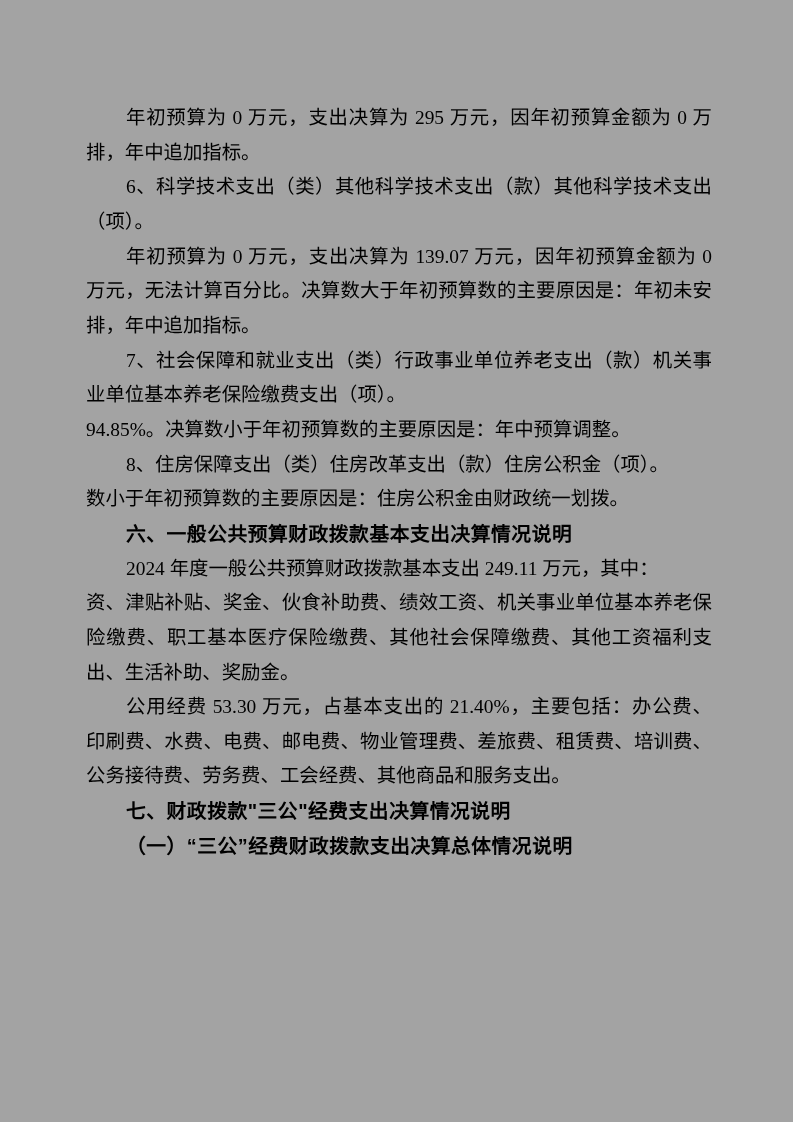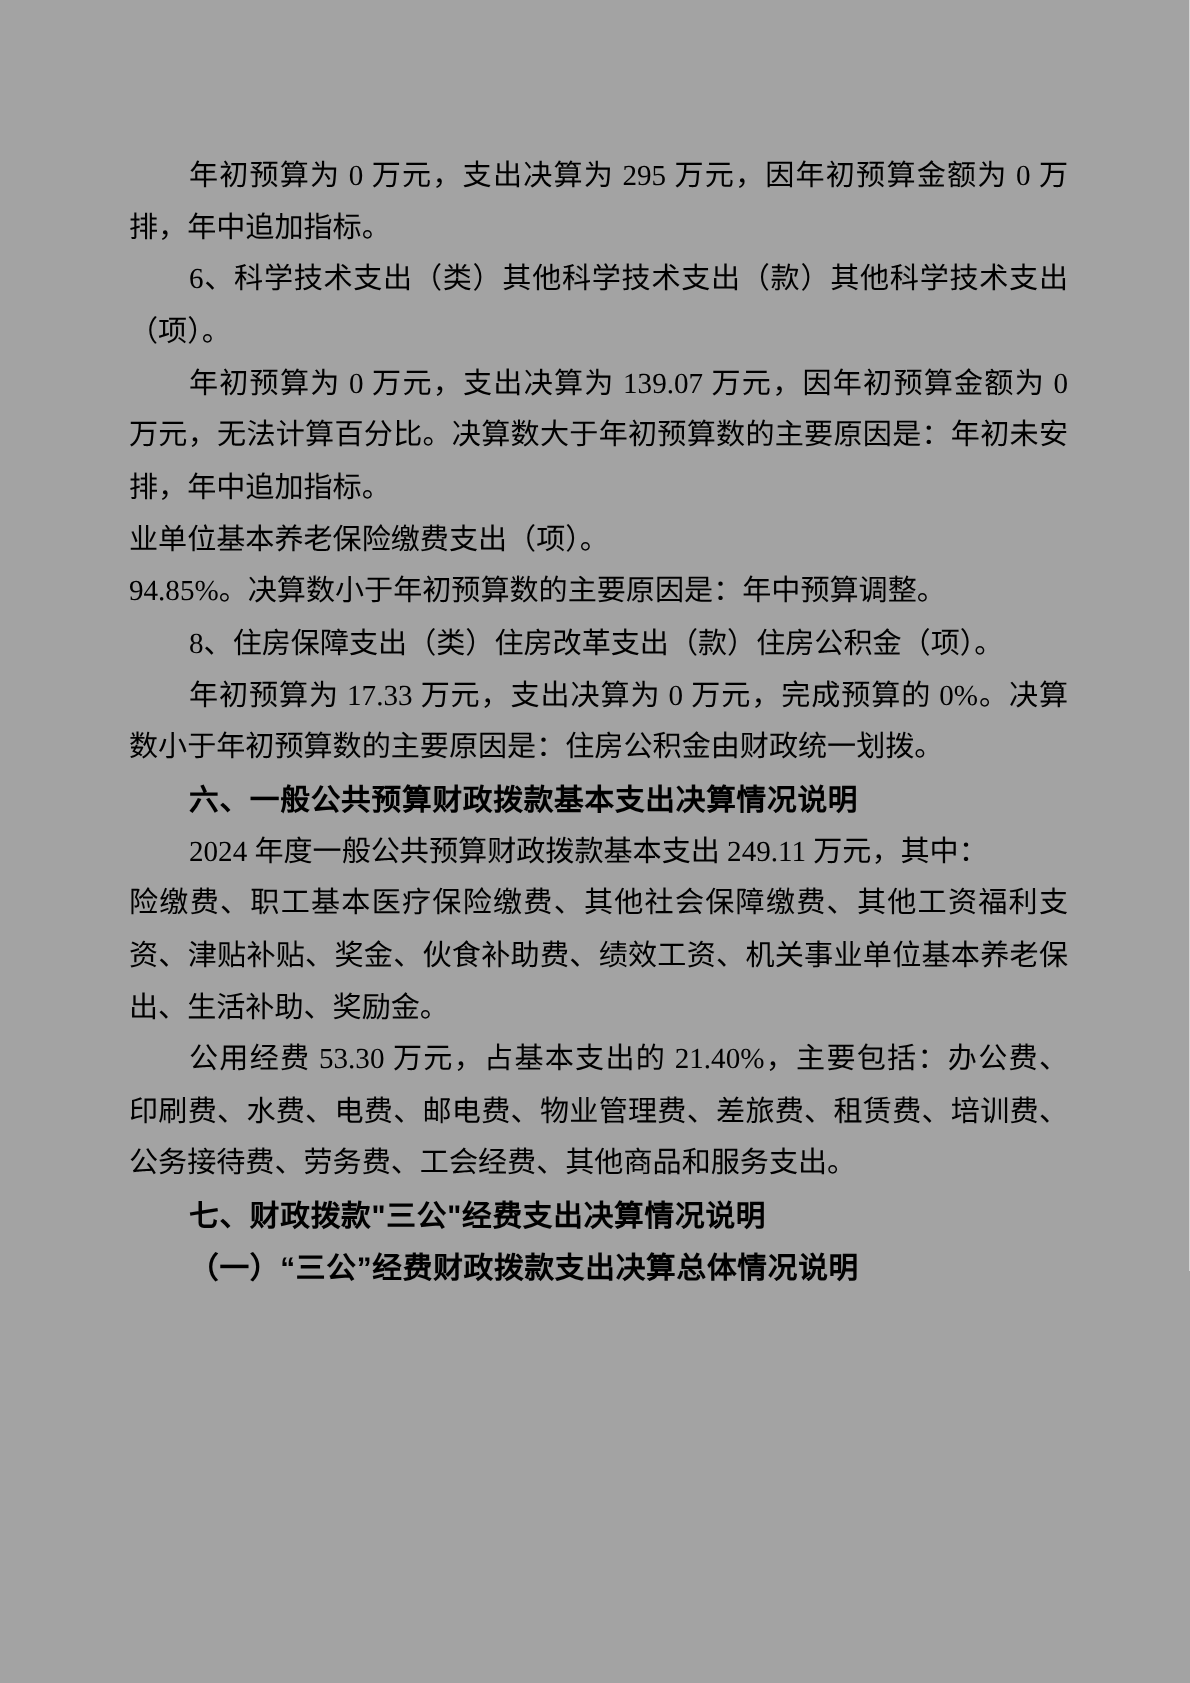--- a/index.html
+++ b/index.html
@@ -60,35 +60,35 @@
     <div class="ln indent just">年初预算为 0 万元，支出决算为 295 万元，因年初预算金额为 0 万</div>
     <div class="ln last">排，年中追加指标。</div>
 
     <div class="ln indent just">6、科学技术支出（类）其他科学技术支出（款）其他科学技术支出</div>
     <div class="ln last">（项）。</div>
 
     <div class="ln indent just">年初预算为 0 万元，支出决算为 139.07 万元，因年初预算金额为 0</div>
     <div class="ln just">万元，无法计算百分比。决算数大于年初预算数的主要原因是：年初未安</div>
     <div class="ln last">排，年中追加指标。</div>
 
+    <div class="ln indent just">7、社会保障和就业支出（类）行政事业单位养老支出（款）机关事</div>
     <div class="ln last">业单位基本养老保险缴费支出（项）。</div>
 
     <div class="ln last">94.85%。决算数小于年初预算数的主要原因是：年中预算调整。</div>
 
     <div class="ln indent last">8、住房保障支出（类）住房改革支出（款）住房公积金（项）。</div>
 
-    <div class="ln indent just">年初预算为 17.33 万元，支出决算为 0 万元，完成预算的 0%。决算</div>
     <div class="ln last">数小于年初预算数的主要原因是：住房公积金由财政统一划拨。</div>
 
     <div class="ln h indent last">六、一般公共预算财政拨款基本支出决算情况说明</div>
 
     <div class="ln indent last">2024 年度一般公共预算财政拨款基本支出 249.11 万元，其中：</div>
 
+    <div class="ln just">资、津贴补贴、奖金、伙食补助费、绩效工资、机关事业单位基本养老保</div>
     <div class="ln just">险缴费、职工基本医疗保险缴费、其他社会保障缴费、其他工资福利支</div>
-    <div class="ln just">资、津贴补贴、奖金、伙食补助费、绩效工资、机关事业单位基本养老保</div>
     <div class="ln last">出、生活补助、奖励金。</div>
 
     <div class="ln indent just">公用经费 53.30 万元，占基本支出的 21.40%，主要包括：办公费、</div>
     <div class="ln just">印刷费、水费、电费、邮电费、物业管理费、差旅费、租赁费、培训费、</div>
     <div class="ln last">公务接待费、劳务费、工会经费、其他商品和服务支出。</div>
 
     <div class="ln h indent last">七、财政拨款"三公"经费支出决算情况说明</div>
     <div class="ln h indent last">（一）“三公”经费财政拨款支出决算总体情况说明</div>
 
   </div>

